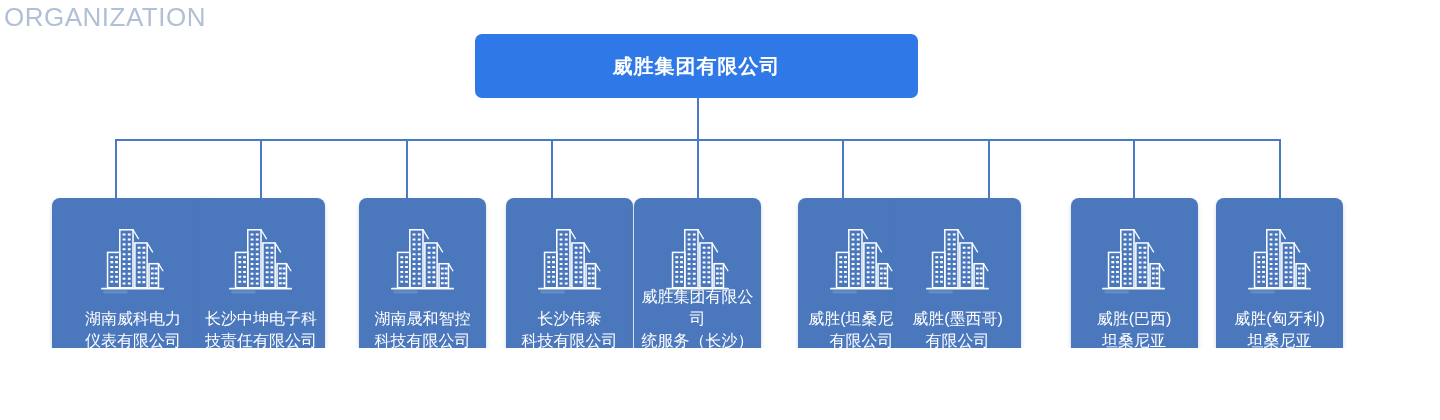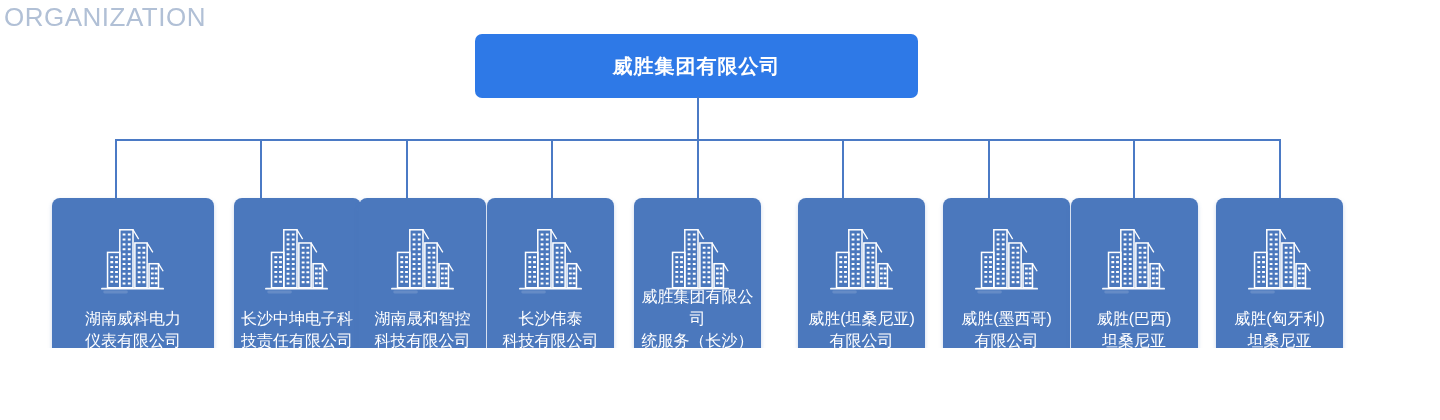--- a/index.html
+++ b/index.html
@@ -73,21 +73,21 @@
           <line x1="59.5" y1="46" x2="59.5" y2="64"></line>
         </g>
         <g stroke="#ffffff" stroke-linecap="round">
           <line x1="2" y1="68.5" x2="67" y2="68.5" stroke-width="1.8" opacity="0.95"></line>
           <line x1="5" y1="72" x2="28" y2="72" stroke-width="3" opacity="0.14"></line>
         </g>
       </svg>
       <div class="child-name">湖南威科电力
 仪表有限公司</div>
     </div>
-      <div class="child-card" style="left: 197.5px; margin-left: 36px;">
+      <div class="child-card" style="left: 197.5px;">
       <svg class="bld" viewBox="0 0 70 74" aria-hidden="true">
         <g fill="none" stroke="#ffffff" stroke-width="1.6">
           <rect x="8" y="30" width="13" height="37.5"></rect>
           <rect x="21" y="6" width="14" height="61.5"></rect>
           <rect x="37" y="20" width="13" height="47.5"></rect>
           <rect x="52" y="42" width="10" height="25.5"></rect>
           <path d="M35 6 l6 10" stroke-width="1.4"></path>
           <path d="M50 20 l6 10" stroke-width="1.4"></path>
           <path d="M62 42 l5 8" stroke-width="1.4"></path>
         </g>
@@ -131,21 +131,21 @@
           <line x1="59.5" y1="46" x2="59.5" y2="64"></line>
         </g>
         <g stroke="#ffffff" stroke-linecap="round">
           <line x1="2" y1="68.5" x2="67" y2="68.5" stroke-width="1.8" opacity="0.95"></line>
           <line x1="5" y1="72" x2="28" y2="72" stroke-width="3" opacity="0.14"></line>
         </g>
       </svg>
       <div class="child-name">湖南晟和智控
 科技有限公司</div>
     </div>
-      <div class="child-card" style="left: 487px;">
+      <div class="child-card" style="left: 506px;">
       <svg class="bld" viewBox="0 0 70 74" aria-hidden="true">
         <g fill="none" stroke="#ffffff" stroke-width="1.6">
           <rect x="8" y="30" width="13" height="37.5"></rect>
           <rect x="21" y="6" width="14" height="61.5"></rect>
           <rect x="37" y="20" width="13" height="47.5"></rect>
           <rect x="52" y="42" width="10" height="25.5"></rect>
           <path d="M35 6 l6 10" stroke-width="1.4"></path>
           <path d="M50 20 l6 10" stroke-width="1.4"></path>
           <path d="M62 42 l5 8" stroke-width="1.4"></path>
         </g>
@@ -219,21 +219,21 @@
           <line x1="59.5" y1="46" x2="59.5" y2="64"></line>
         </g>
         <g stroke="#ffffff" stroke-linecap="round">
           <line x1="2" y1="68.5" x2="67" y2="68.5" stroke-width="1.8" opacity="0.95"></line>
           <line x1="5" y1="72" x2="28" y2="72" stroke-width="3" opacity="0.14"></line>
         </g>
       </svg>
       <div class="child-name">威胜(坦桑尼亚)
 有限公司</div>
     </div>
-      <div class="child-card" style="left: 943px;">
+      <div class="child-card" style="left: 894px;">
       <svg class="bld" viewBox="0 0 70 74" aria-hidden="true">
         <g fill="none" stroke="#ffffff" stroke-width="1.6">
           <rect x="8" y="30" width="13" height="37.5"></rect>
           <rect x="21" y="6" width="14" height="61.5"></rect>
           <rect x="37" y="20" width="13" height="47.5"></rect>
           <rect x="52" y="42" width="10" height="25.5"></rect>
           <path d="M35 6 l6 10" stroke-width="1.4"></path>
           <path d="M50 20 l6 10" stroke-width="1.4"></path>
           <path d="M62 42 l5 8" stroke-width="1.4"></path>
         </g>

